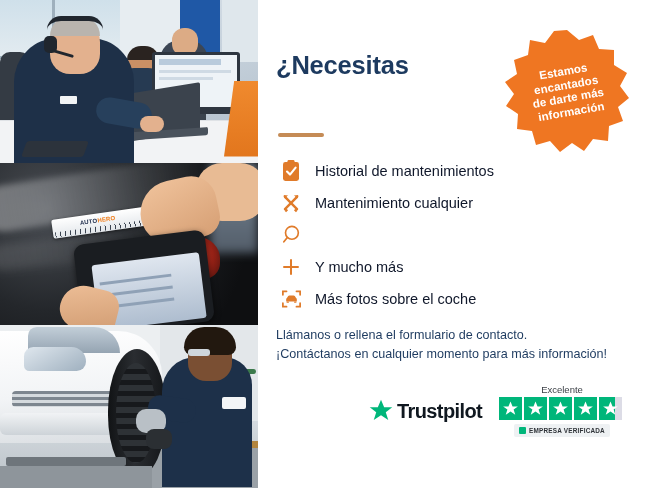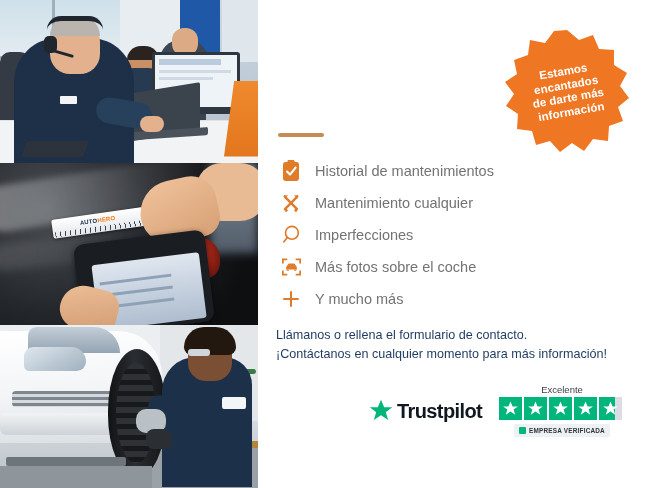--- a/index.html
+++ b/index.html
@@ -138,21 +138,21 @@
     display:flex;flex-direction:column;align-items:center;justify-content:center;
     transform:rotate(-11deg);}
   .badge-txt .line{color:#fff;font-weight:bold;font-size:11.5px;line-height:13.5px;
     text-align:center;white-space:nowrap;letter-spacing:.1px;}
   .badge-head{position:absolute;left:57px;top:17px;width:22px;height:22px;}
 
   
   .features{position:absolute;left:18px;top:155px;width:300px;}
   .feat{display:flex;align-items:center;height:32px;margin-bottom:0px;}
   .feat .ico{width:30px;height:30px;flex:none;display:flex;align-items:center;justify-content:center;}
-  .feat .lbl{font-size:14.5px;color:#737373;margin-left:9px;white-space:nowrap;}
+  .feat .lbl{font-size:14.5px;color:#0f172a;margin-left:9px;white-space:nowrap;}
 
   .contact{position:absolute;left:18px;top:326px;width:350px;
     font-size:12.6px;line-height:19px;color:#1d3a5f;}
 
   
   .tp{position:absolute;left:110px;top:384px;width:258px;height:62px;}
   .tp-logo{position:absolute;left:0;top:14px;display:flex;align-items:center;}
   .tp-logo .tpname{font-size:20px;font-weight:bold;color:#101820;letter-spacing:-.6px;margin-left:3px;}
   .tp-right{position:absolute;left:131px;top:0;width:126px;}
   .tp-excelente{font-size:9.5px;color:#3a3f45;text-align:center;margin-bottom:2px;}
@@ -254,20 +254,21 @@
       <div class="glove2"></div>
       <div class="liftarm"></div>
       <div class="lift"></div>
     </div>
 
   </div>
 
   <div class="content">
 
     <div class="heading">
+      <div>¿Necesitas</div>
     </div>
     <div class="rule"></div>
 
     <div class="badge-wrap">
       <svg width="132" height="132" viewBox="0 0 132 132">
         <path fill="#ef7622" d="M66 4 L78 14 L92 9 L98 23 L113 24 L113 39 L126 47 L119 60 L128 72 L117 81 L122 95 L108 100 L107 115 L92 113 L83 125 L71 117 L59 126 L49 115 L35 119 L31 105 L16 103 L17 88 L5 80 L13 68 L4 56 L16 48 L13 34 L27 29 L29 14 L44 17 L53 5 Z"></path>
       </svg>
       <svg class="badge-head" viewBox="0 0 24 24">
         <path d="M4 13 a8 8 0 0 1 16 0" fill="none" stroke="#ffffff" stroke-width="2" stroke-linecap="round"></path>
         <rect x="2.6" y="12.4" width="4" height="7" rx="1.8" fill="#ffffff"></rect>
@@ -311,50 +312,49 @@
         <span class="lbl">Mantenimiento cualquier</span>
       </div>
 
       <div class="feat">
         <span class="ico">
           <svg width="22" height="22" viewBox="0 0 24 24">
             <circle cx="13" cy="9.6" r="7" fill="none" stroke="#e07b2a" stroke-width="1.8"></circle>
             <line x1="8" y1="14.8" x2="4.2" y2="19.4" stroke="#e07b2a" stroke-width="1.9" stroke-linecap="round"></line>
           </svg>
         </span>
-        <span class="lbl">Imperfecciones</span>
+      </div>
+
+      <div class="feat">
+        <span class="ico">
+          <svg width="22" height="22" viewBox="0 0 24 24">
+            <g stroke="#e07b2a" stroke-width="2.2" stroke-linecap="round">
+              <line x1="12" y1="4.4" x2="12" y2="19.6"></line>
+              <line x1="4.4" y1="12" x2="19.6" y2="12"></line>
+            </g>
+          </svg>
+        </span>
+        <span class="lbl">Y mucho más</span>
       </div>
 
       <div class="feat">
         <span class="ico">
           <svg width="23" height="22" viewBox="0 0 24 24">
             <g fill="none" stroke="#e07b2a" stroke-width="1.9" stroke-linecap="round">
               <path d="M2.6 7.4 V3.6 H6.6"></path>
               <path d="M21.4 7.4 V3.6 H17.4"></path>
               <path d="M2.6 16.6 V20.4 H6.6"></path>
               <path d="M21.4 16.6 V20.4 H17.4"></path>
             </g>
             <path d="M6.2 14.8 h11.6 v-2.6 a1.3 1.3 0 0 0 -0.8 -1.2 l-1.4 -2.2 a1.6 1.6 0 0 0 -1.3 -0.7 h-4.6 a1.6 1.6 0 0 0 -1.3 0.7 l-1.4 2.2 a1.3 1.3 0 0 0 -0.8 1.2 z" fill="#e07b2a"></path>
             <rect x="6.6" y="14.6" width="2.6" height="1.6" rx="0.7" fill="#e07b2a"></rect>
             <rect x="14.8" y="14.6" width="2.6" height="1.6" rx="0.7" fill="#e07b2a"></rect>
           </svg>
         </span>
         <span class="lbl">Más fotos sobre el coche</span>
-      </div>
-
-      <div class="feat">
-        <span class="ico">
-          <svg width="22" height="22" viewBox="0 0 24 24">
-            <g stroke="#e07b2a" stroke-width="2.2" stroke-linecap="round">
-              <line x1="12" y1="4.4" x2="12" y2="19.6"></line>
-              <line x1="4.4" y1="12" x2="19.6" y2="12"></line>
-            </g>
-          </svg>
-        </span>
-        <span class="lbl">Y mucho más</span>
       </div>
 
     </div>
 
     <div class="contact">
       <div>Llámanos o rellena el formulario de contacto.</div>
       <div>¡Contáctanos en cualquier momento para más información!</div>
     </div>
 
     <div class="tp">

